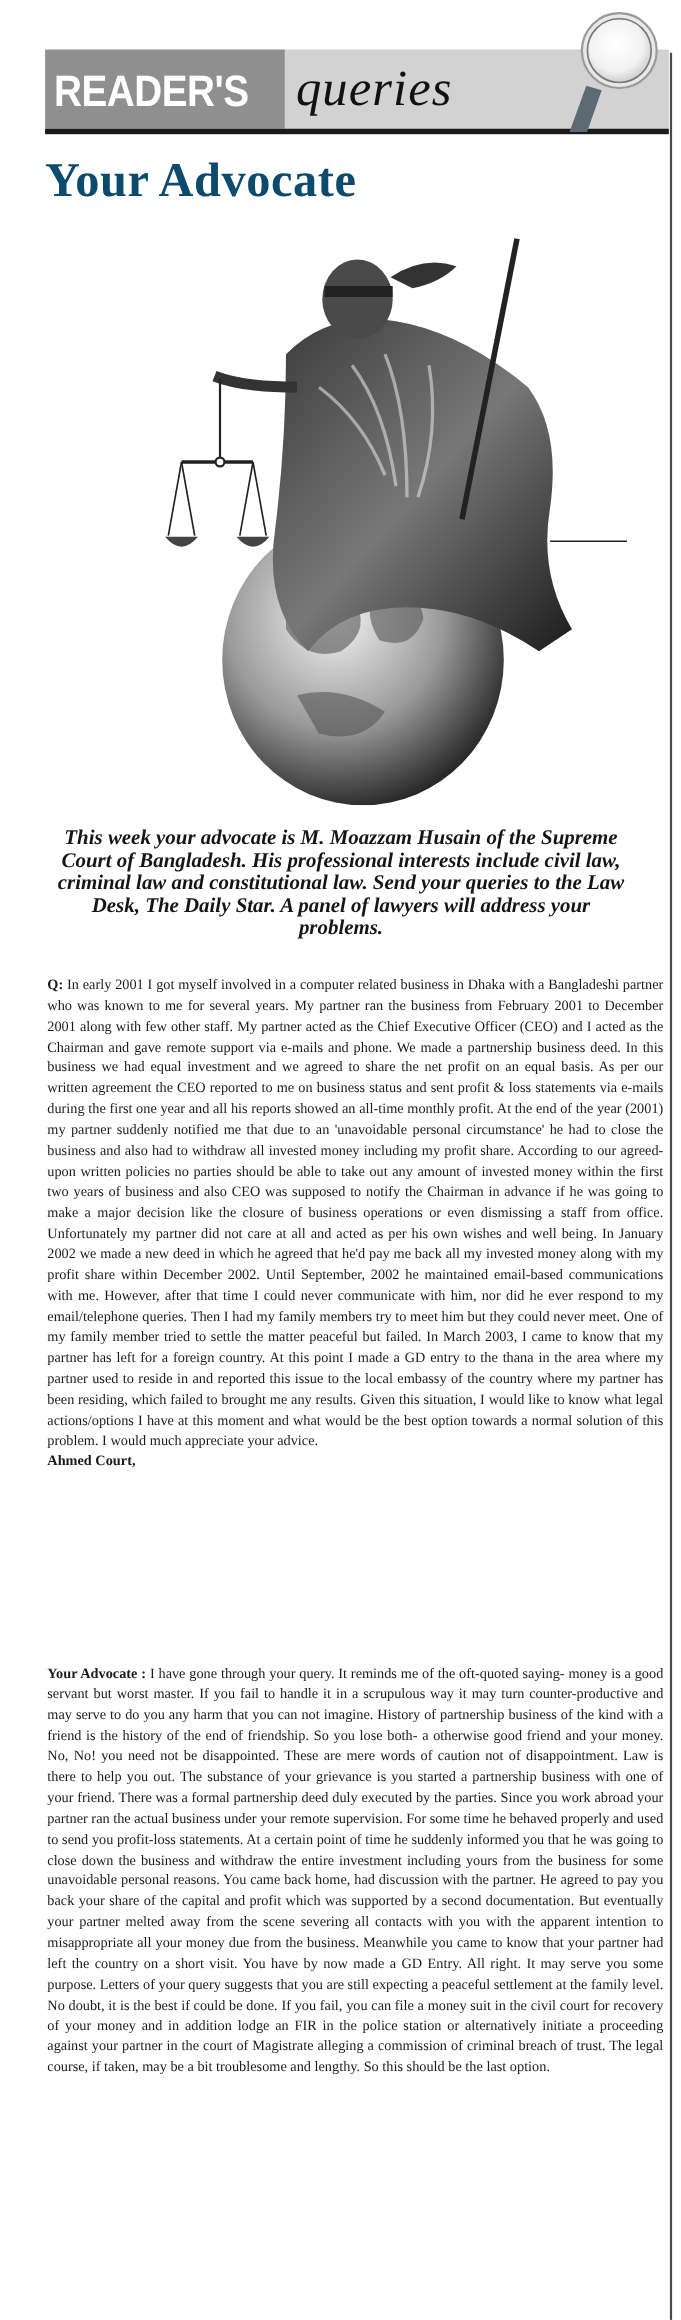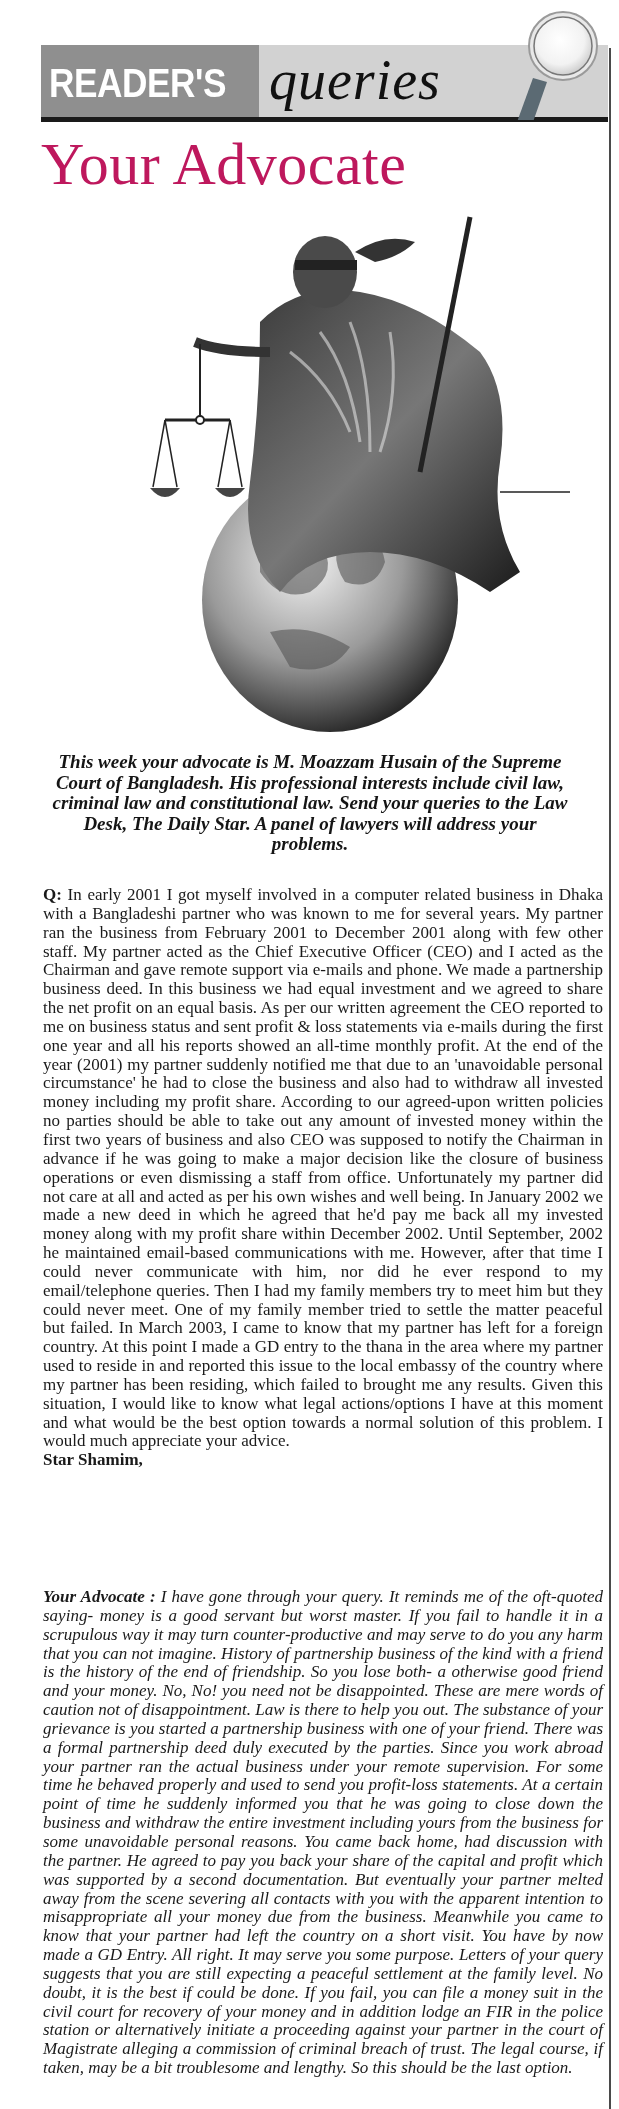--- a/index.html
+++ b/index.html
@@ -3,28 +3,28 @@
 <meta charset="utf-8">
 <style>
   html, body { margin: 0; padding: 0; background: #ffffff; }
   body { width: 619px; height: 2109px; position: relative; overflow: hidden; font-family: "DejaVu Serif", serif; color: #1a1a1a; }
   .right-rule { position: absolute; left: 609px; top: 48px; width: 2px; height: 2061px; background: #4a4a4a; }
   .banner { position: absolute; left: 41px; top: 45px; width: 567px; height: 72px; }
   .banner-dark { position: absolute; left: 0; top: 0; width: 218px; height: 72px; background: #8f8f8f; }
   .banner-light { position: absolute; left: 218px; top: 0; width: 349px; height: 72px; background: #d2d2d2; }
   .banner-bar { position: absolute; left: 0; top: 72px; width: 567px; height: 5px; background: #1a1a1a; }
   .readers { position: absolute; left: 8px; top: 10px; font-family: "Liberation Sans", sans-serif; font-weight: bold; font-size: 40px; color: #ffffff; letter-spacing: -0.5px; transform: scaleX(0.88); transform-origin: left; line-height: 56px; }
-  .queries { position: absolute; left: 228px; top: 2px; font-family: "Liberation Serif", serif; font-style: italic; font-size: 56px; color: #111; line-height: 66px; letter-spacing: 1px; }
+  .queries { position: absolute; left: 228px; top: 2px; font-family: "Liberation Serif", serif; font-style: italic; font-size: 46px; color: #111; line-height: 66px; letter-spacing: 1px; }
   .magnifier { position: absolute; left: 470px; top: -35px; width: 90px; height: 110px; }
-  .title { position: absolute; left: 41px; top: 120px; font-family: "Liberation Serif", serif; font-weight: normal; font-size: 60px; color: #be185d; line-height: 88px; letter-spacing: 0.5px; }
+  .title { position: absolute; left: 41px; top: 120px; font-family: "Liberation Serif", serif; font-weight: bold; font-size: 44px; color: #0c4a6e; line-height: 88px; letter-spacing: 0.5px; }
   .illustration { position: absolute; left: 150px; top: 212px; width: 420px; height: 520px; }
   .intro { position: absolute; left: 48px; top: 752px; width: 524px; font-family: "Liberation Serif", serif; font-style: italic; font-weight: bold; font-size: 19px; line-height: 20.6px; text-align: center; color: #151515; }
-  .body-text { position: absolute; left: 43px; width: 560px; font-family: "Liberation Serif", serif; font-size: 17px; line-height: 18.85px; text-align: justify; color: #1a1a1a; hyphens: manual; }
+  .body-text { position: absolute; left: 43px; width: 560px; font-family: "Liberation Serif", serif; font-size: 13px; line-height: 18.85px; text-align: justify; color: #1a1a1a; hyphens: manual; }
   .q-block { top: 886px; }
-  .a-block { top: 1588px; font-style: italic; }
+  .a-block { top: 1512px; }
   .bold { font-weight: bold; }
   .sig-name { font-weight: bold; display: block; text-align: left; }
   .sig-place { font-style: italic; display: block; text-align: left; }
   p { margin: 0; }
 </style>
 </head>
 <body>
 
 <div class="right-rule"></div>
 
@@ -87,18 +87,18 @@
 
   <line x1="320" y1="5" x2="270" y2="260" stroke="#222" stroke-width="5"></line>
 
   <line x1="350" y1="280" x2="420" y2="280" stroke="#222" stroke-width="1.5"></line>
 </svg>
 
 <div class="intro">This week your advocate is M. Moazzam Husain of the Supreme Court of Bangladesh. His professional interests include civil law, criminal law and constitutional law. Send your queries to the Law Desk, The Daily Star. A panel of lawyers will address your problems.</div>
 
 <div class="body-text q-block">
   <p><span class="bold">Q:</span><span> In early 2001 I got myself involved in a computer related business in Dhaka with a Bangladeshi partner who was known to me for several years. My partner ran the business from February 2001 to December 2001 along with few other staff. My partner acted as the Chief Executive Officer (CEO) and I acted as the Chairman and gave remote support via e-mails and phone. We made a partnership business deed. In this business we had equal investment and we agreed to share the net profit on an equal basis. As per our written agreement the CEO reported to me on business status and sent profit &amp; loss statements via e-mails during the first one year and all his reports showed an all-time monthly profit. At the end of the year (2001) my partner suddenly notified me that due to an 'unavoidable per­sonal circumstance' he had to close the business and also had to withdraw all invested money including my profit share. According to our agreed-upon written policies no parties should be able to take out any amount of invested money within the first two years of business and also CEO was supposed to notify the Chairman in advance if he was going to make a major decision like the closure of business operations or even dismissing a staff from office. Unfortunately my partner did not care at all and acted as per his own wishes and well being. In January 2002 we made a new deed in which he agreed that he'd pay me back all my invested money along with my profit share within December 2002. Until September, 2002 he main­tained email-based communications with me. However, after that time I could never communicate with him, nor did he ever respond to my email/telephone queries. Then I had my family members try to meet him but they could never meet. One of my family member tried to settle the matter peaceful but failed. In March 2003, I came to know that my partner has left for a foreign country. At this point I made a GD entry to the thana in the area where my partner used to reside in and reported this issue to the local embassy of the country where my partner has been residing, which failed to brought me any results. Given this situation, I would like to know what legal actions/options I have at this moment and what would be the best option towards a normal solution of this problem. I would much appreciate your advice.</span></p>
-  <span class="sig-name">Star Shamim,</span>
+  <span class="sig-name">Ahmed Court,</span>
 </div>
 
 <div class="body-text a-block">
   <p><span class="bold">Your Advocate :</span><span> I have gone through your query. It reminds me of the oft-quoted saying- money is a good servant but worst master. If you fail to handle it in a  scrupulous way  it may turn counter-productive and may serve to do you any harm that you can not imagine. History of partnership business of the kind with a friend  is the history of the end of friendship. So you lose both- a  otherwise good friend and your money. No, No! you need not be disappointed. These are mere words of caution not of disappoint­ment. Law is there to help you out. The substance of your grievance is you started a partnership business with one of your friend. There was a formal partnership deed duly executed by the parties. Since you work abroad your partner ran the actual business under your remote supervision. For some time he behaved properly and used to send you profit-loss state­ments. At a certain point of time he suddenly informed you that he was going to close down the business and  withdraw the  entire investment including yours from the business for some unavoidable personal rea­sons. You came back home, had discussion with the partner. He agreed to pay you back your share of the capital and profit which was supported by a second documentation. But eventually your partner melted away from the scene severing all contacts with you with the apparent intention to misappropriate all your money due from the business. Meanwhile you came to know that your partner had left the country on a short visit. You have by now made a GD Entry. All right. It may serve you some purpose. Letters of your query  suggests that  you  are still expecting a peaceful settlement at the family level. No doubt, it is the best if could be done.  If you fail, you can file a money suit  in the civil court for recovery of your money and  in addition lodge an FIR in the police station or alternatively initiate a proceeding against your partner in the court of Magistrate alleg­ing a commission of criminal breach of trust. The legal course, if taken, may be a bit troublesome and lengthy. So this should be the last option.</span></p>
 </div>
 
 </body></html>

